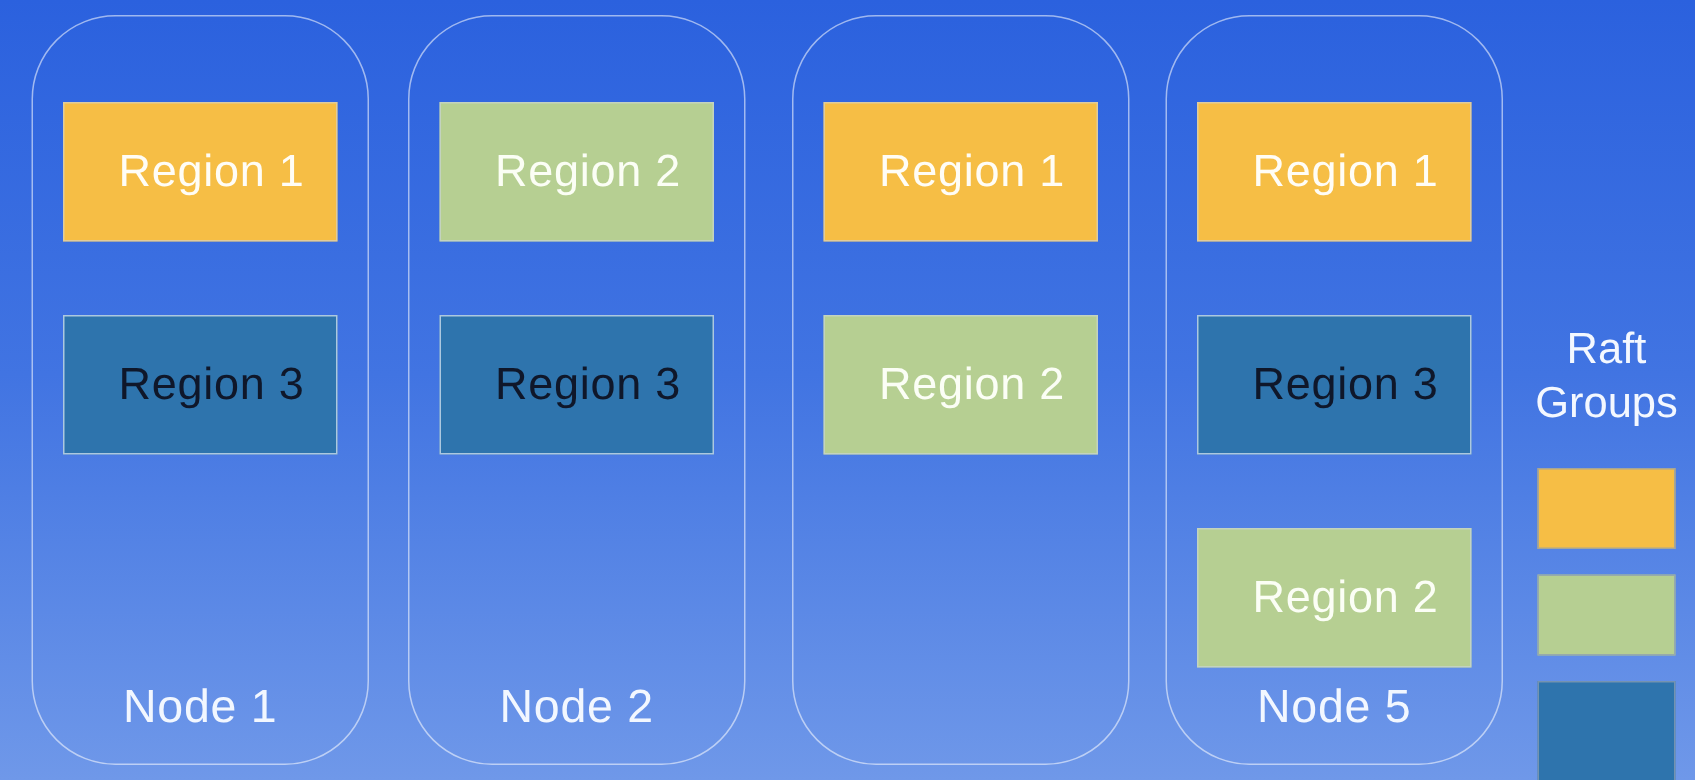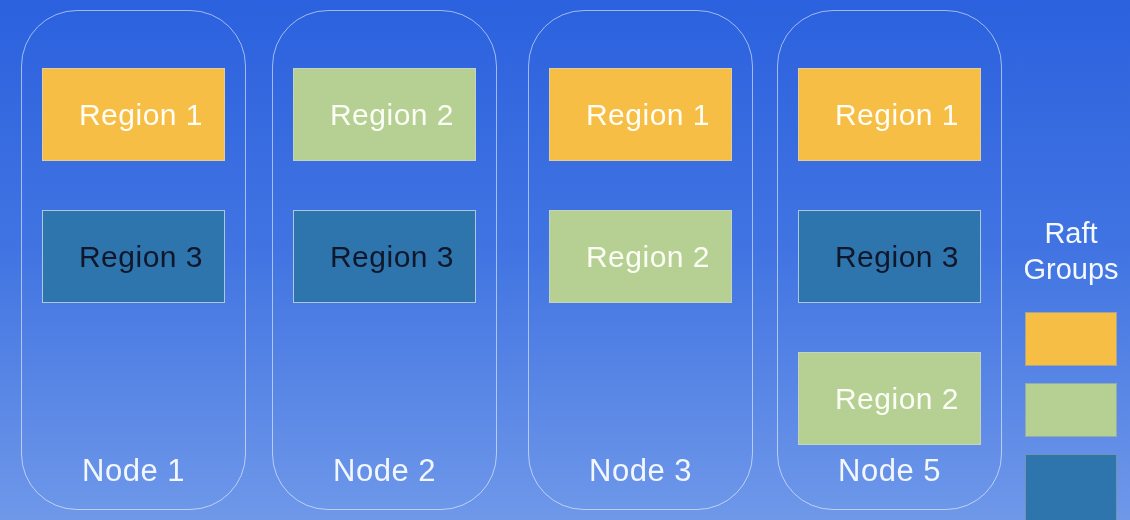--- a/index.html
+++ b/index.html
@@ -139,21 +139,20 @@
 
   <div class="node node3">
     <div class="regions">
         <div class="region region1">
           <span>Region 1</span>
         </div>
         <div class="region region2">
           <span>Region 2</span>
         </div>
       </div>
-    <div class="node-label">Node 3</div>
   </div>
 
   <div class="node node4">
     <div class="regions">
         <div class="region region1">
           <span>Region 1</span>
         </div>
         <div class="region region3">
           <span>Region 3</span>
         </div>

